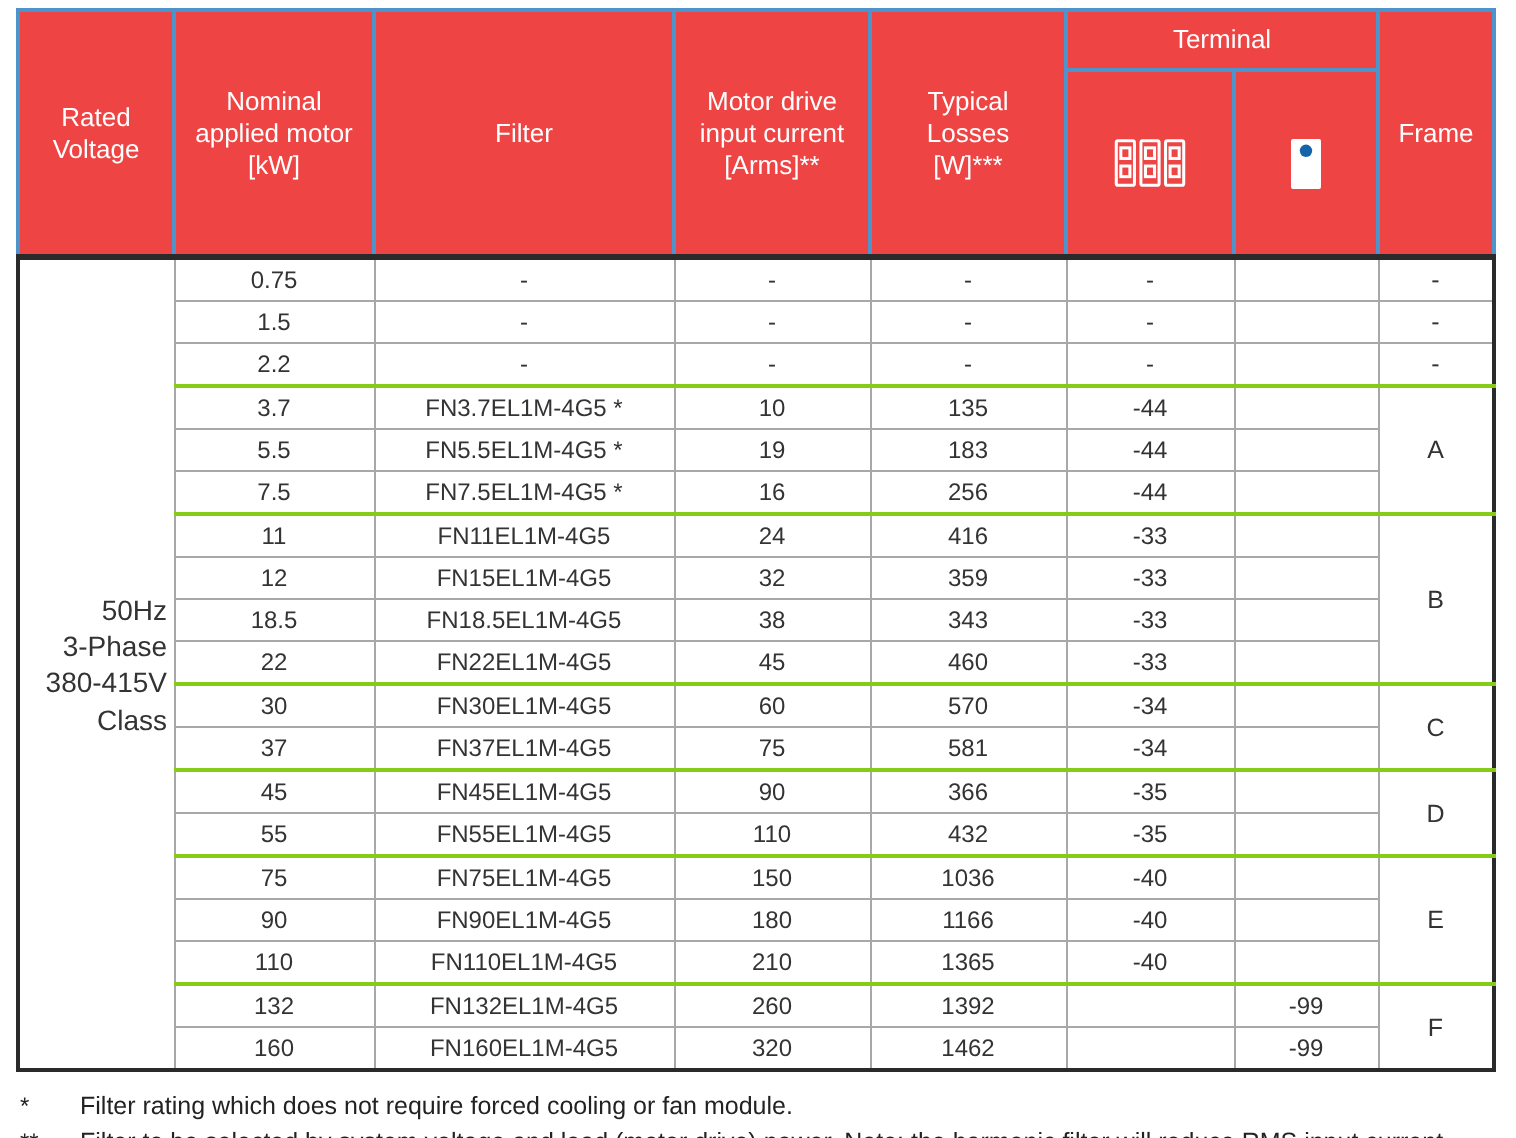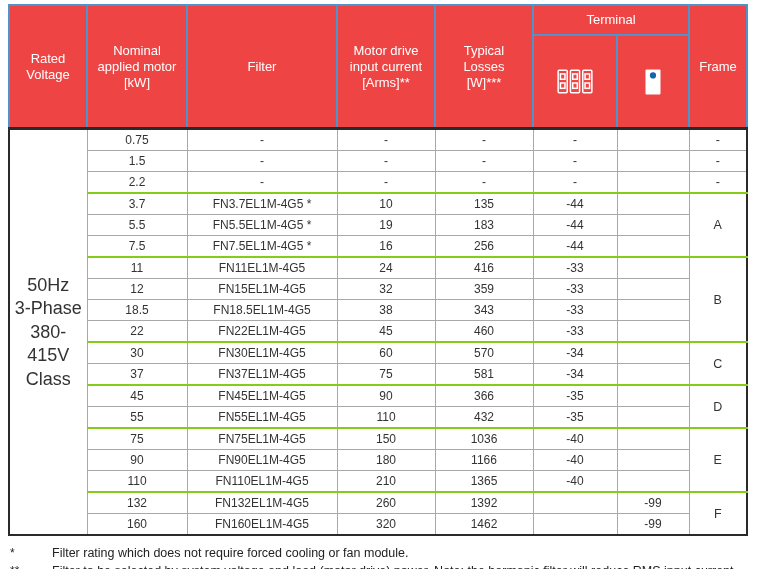--- a/index.html
+++ b/index.html
@@ -53,40 +53,40 @@
     vertical-align: middle;
     font-size: 12px;
     color: #333333;
     background: #ffffff;
   }
   tbody td.b { font-weight: normal; }
   tbody tr.group-start td { border-top: 2px solid #84cc16; }
   tbody td.voltage {
     white-space: pre-line;
     line-height: 1.3;
-    font-size: 18px;
+    font-size: 14px;
+    text-align: right;
   }
   tbody td.frame { font-size: 12.5px; }
 
   
   .footnotes { margin: 9px 8px 0 2px; }
   .footnote { display: flex; align-items: flex-start; }
   .footnote .marker {
     flex: 0 0 30px;
     font-size: 12px;
     color: #222222;
     padding-top: 1px;
   }
   .footnote .ftext {
     flex: 1 1 auto;
     font-size: 12.5px;
     color: #222222;
     line-height: 1.38;
     max-width: 702px;
-    margin-left: 12px;
   }
 </style>
 </head>
 <body>
 
 <div class="page">
 
   <table class="spec">
     <colgroup>
       <col class="c-volt">

